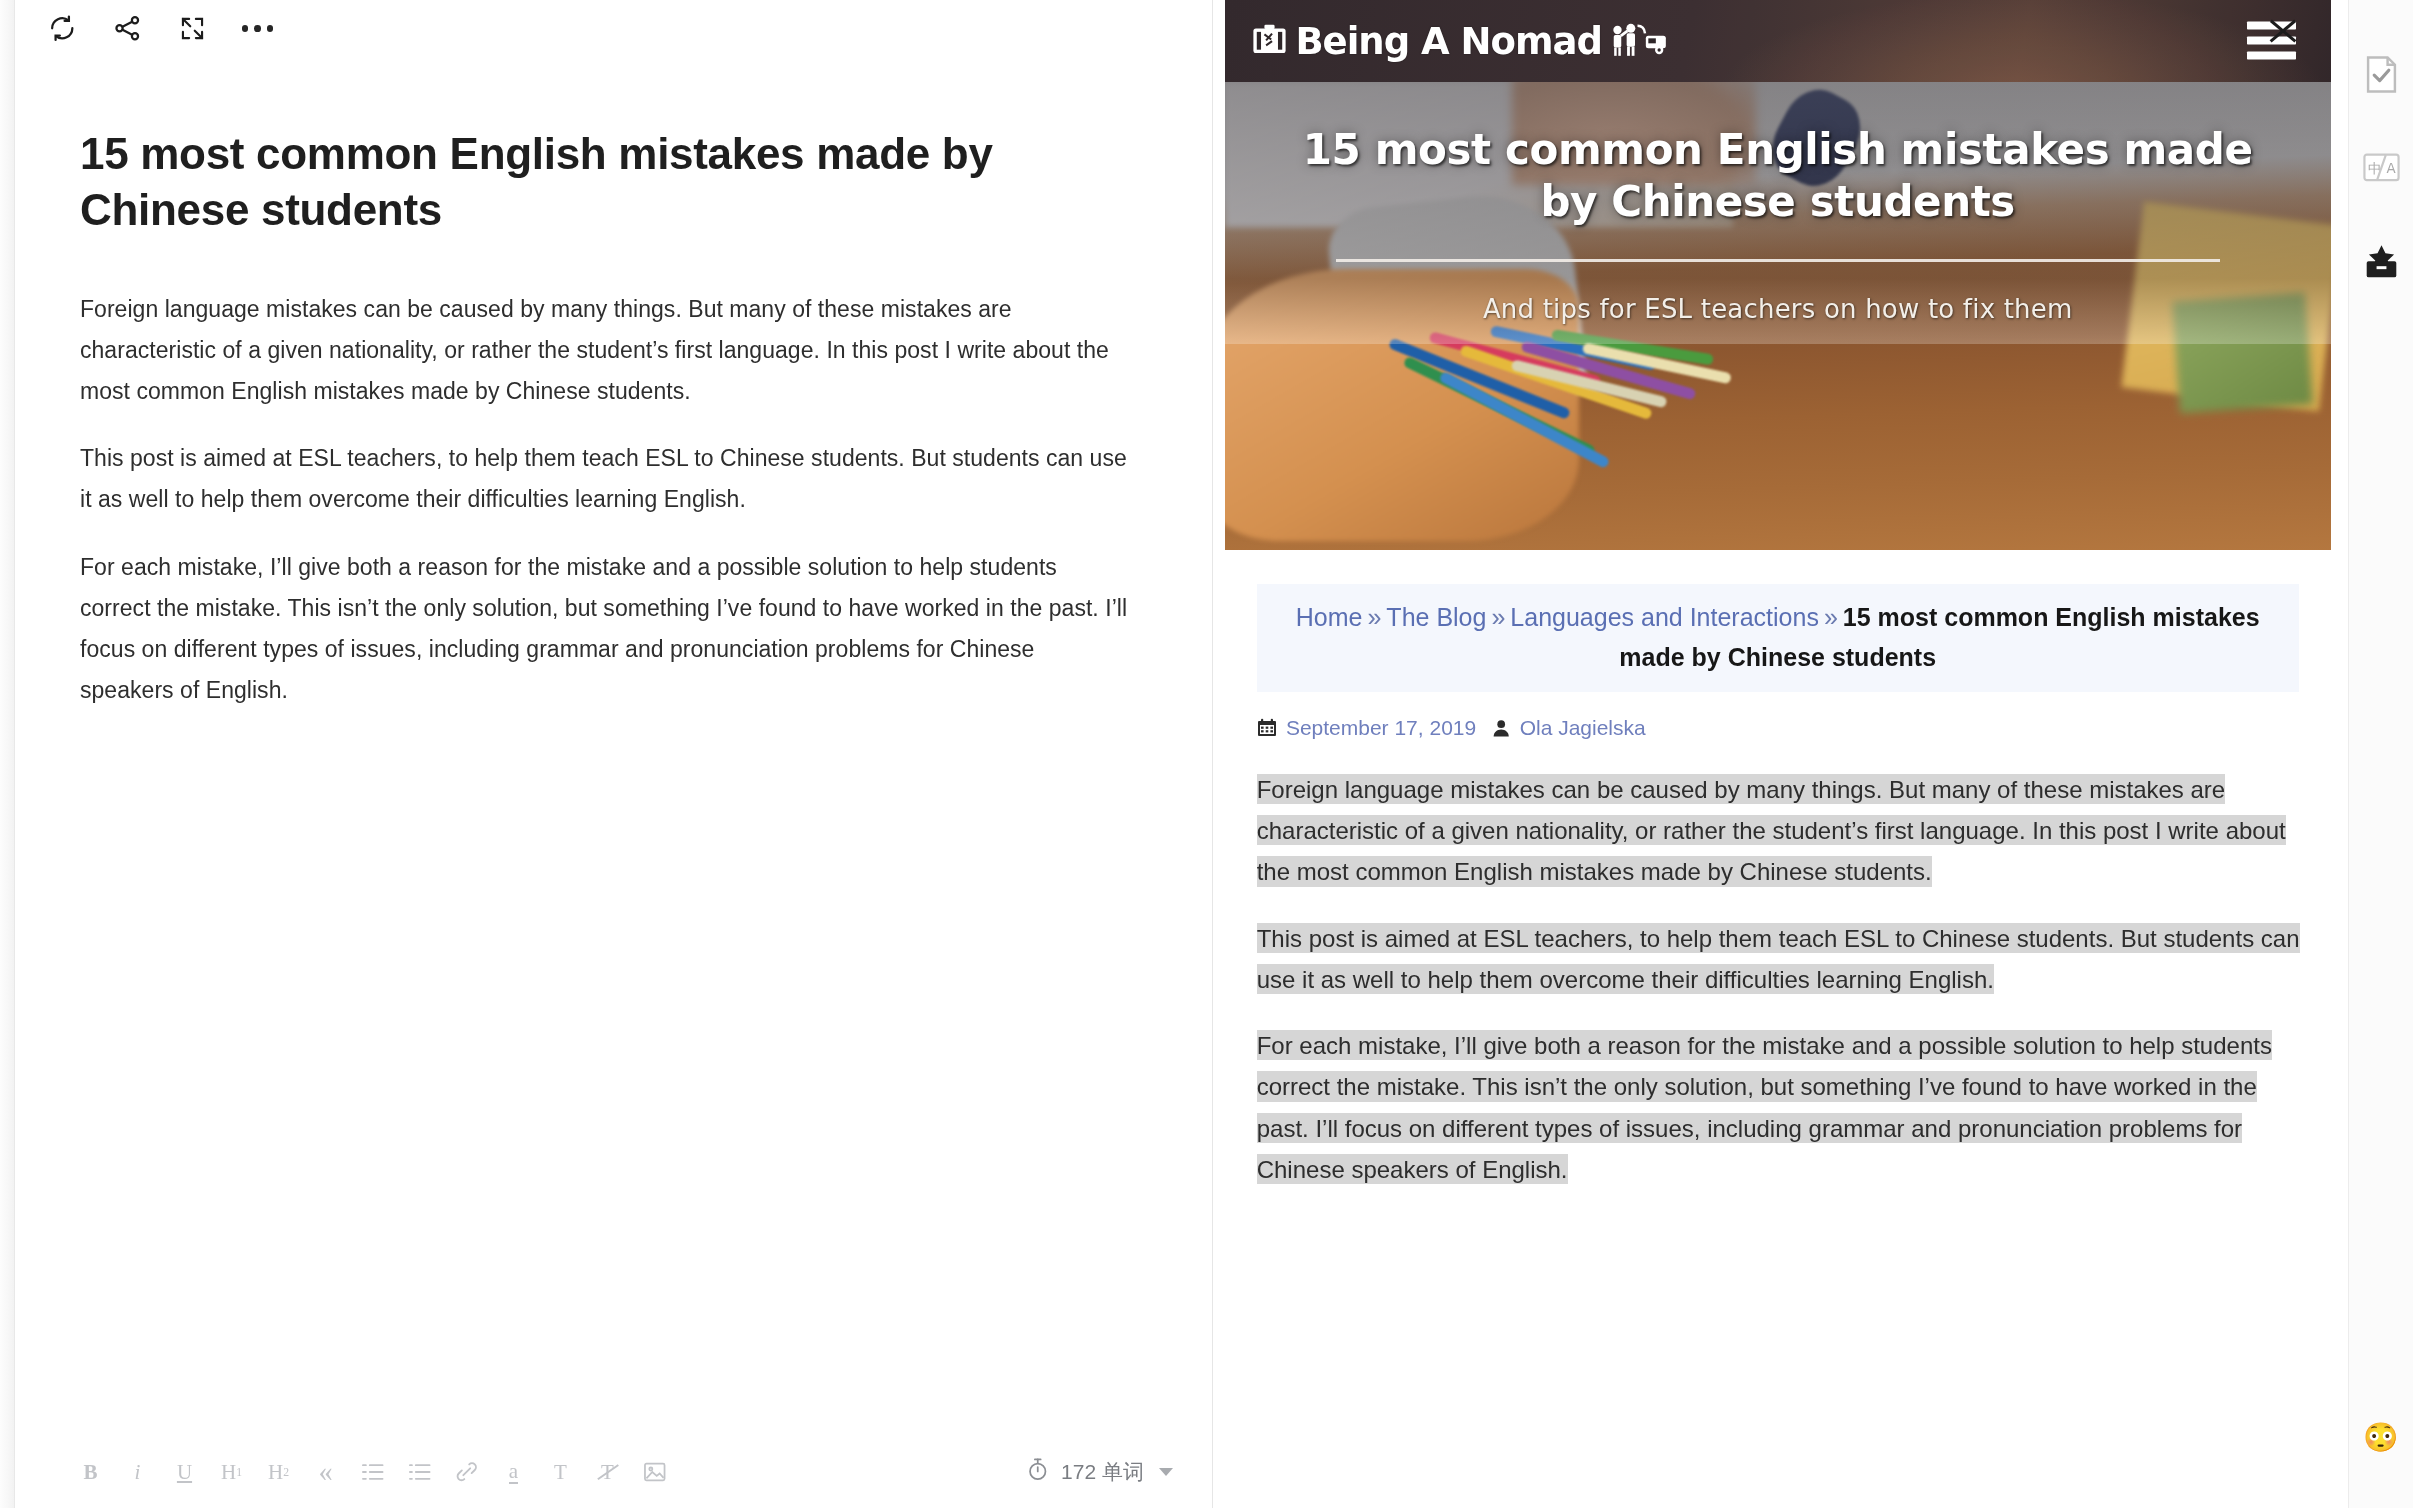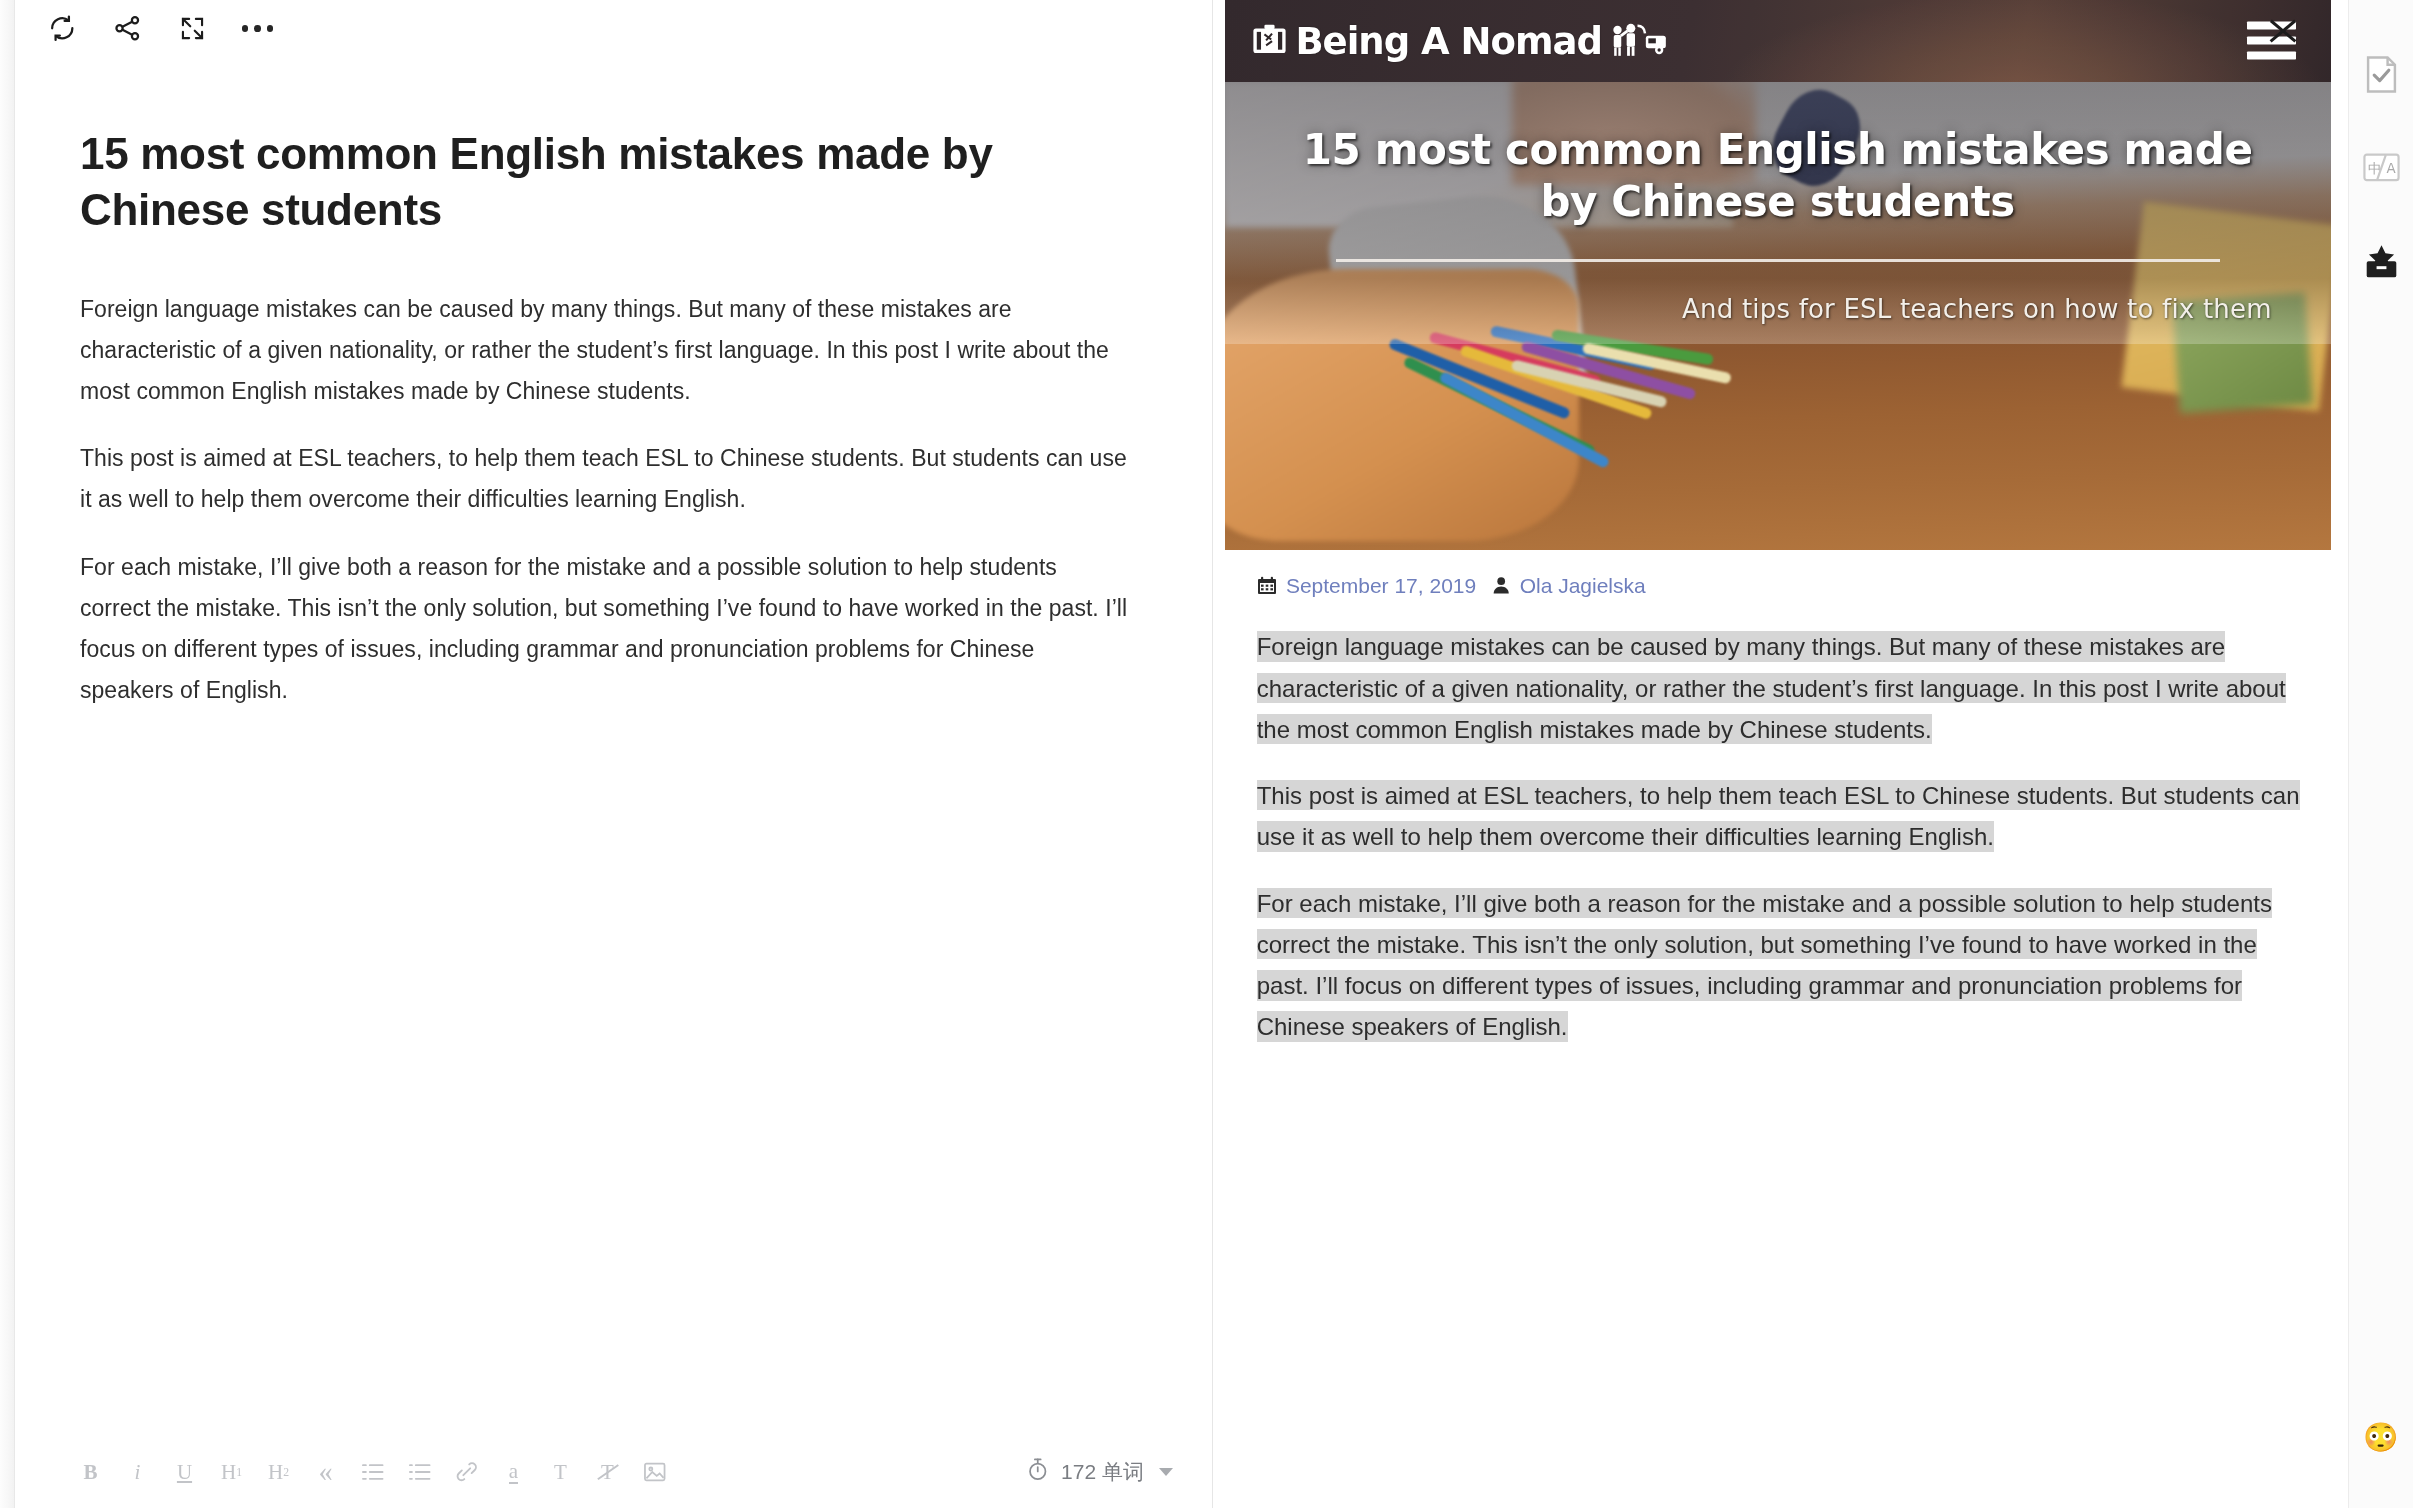--- a/index.html
+++ b/index.html
@@ -243,21 +243,20 @@
     width: 884px; height: 2.5px; background: #f1ece6;
     margin: 32px auto 0; opacity: .92;
   }
   .hero-sub {
     margin-top: 32px;
     color: #f3efe9;
     font-size: 26px;
     font-family: "DejaVu Sans", sans-serif;
     text-shadow: 0.8px 0.8px 2.5px rgba(0,0,0,.6);
     letter-spacing: 0.2px;
-    text-align: right;
   }
 
   
   .crumb-box {
     margin: 34px 32px 0 32px;
     background: #f4f7fd;
     padding: 13.4px 18.4px 15px;
     text-align: center;
     line-height: 1.6;
     font-size: 25px;
@@ -498,20 +497,23 @@
           </div>
         </div>
         <div class="hero-shade-top"></div>
         <div class="hero-textwrap">
           <div class="hero-title">15 most common English mistakes made by Chinese students</div>
           <div class="hero-rule"></div>
           <div class="hero-sub">And tips for ESL teachers on how to fix them</div>
         </div>
       </div>
 
+      <div class="crumb-box">
+        <a href="#">Home</a><span class="crumb-sep">»</span><a href="#">The Blog</a><span class="crumb-sep">»</span><a href="#">Languages and Interactions</a><span class="crumb-sep">»</span><span class="crumb-current">15 most common English mistakes made by Chinese students</span>
+      </div>
 
       <div class="meta-row">
         <span class="ic">
           <svg width="20" height="20" viewBox="0 0 20 20" fill="#2b2b2b">
             <rect x="1" y="3" width="18" height="15" rx="1"></rect>
             <rect x="3" y="7" width="14" height="9" fill="#fff"></rect>
             <rect x="4" y="8.6" width="2.6" height="2.2" fill="#2b2b2b"></rect>
             <rect x="8.7" y="8.6" width="2.6" height="2.2" fill="#2b2b2b"></rect>
             <rect x="13.4" y="8.6" width="2.6" height="2.2" fill="#2b2b2b"></rect>
             <rect x="4" y="12.2" width="2.6" height="2.2" fill="#2b2b2b"></rect>

